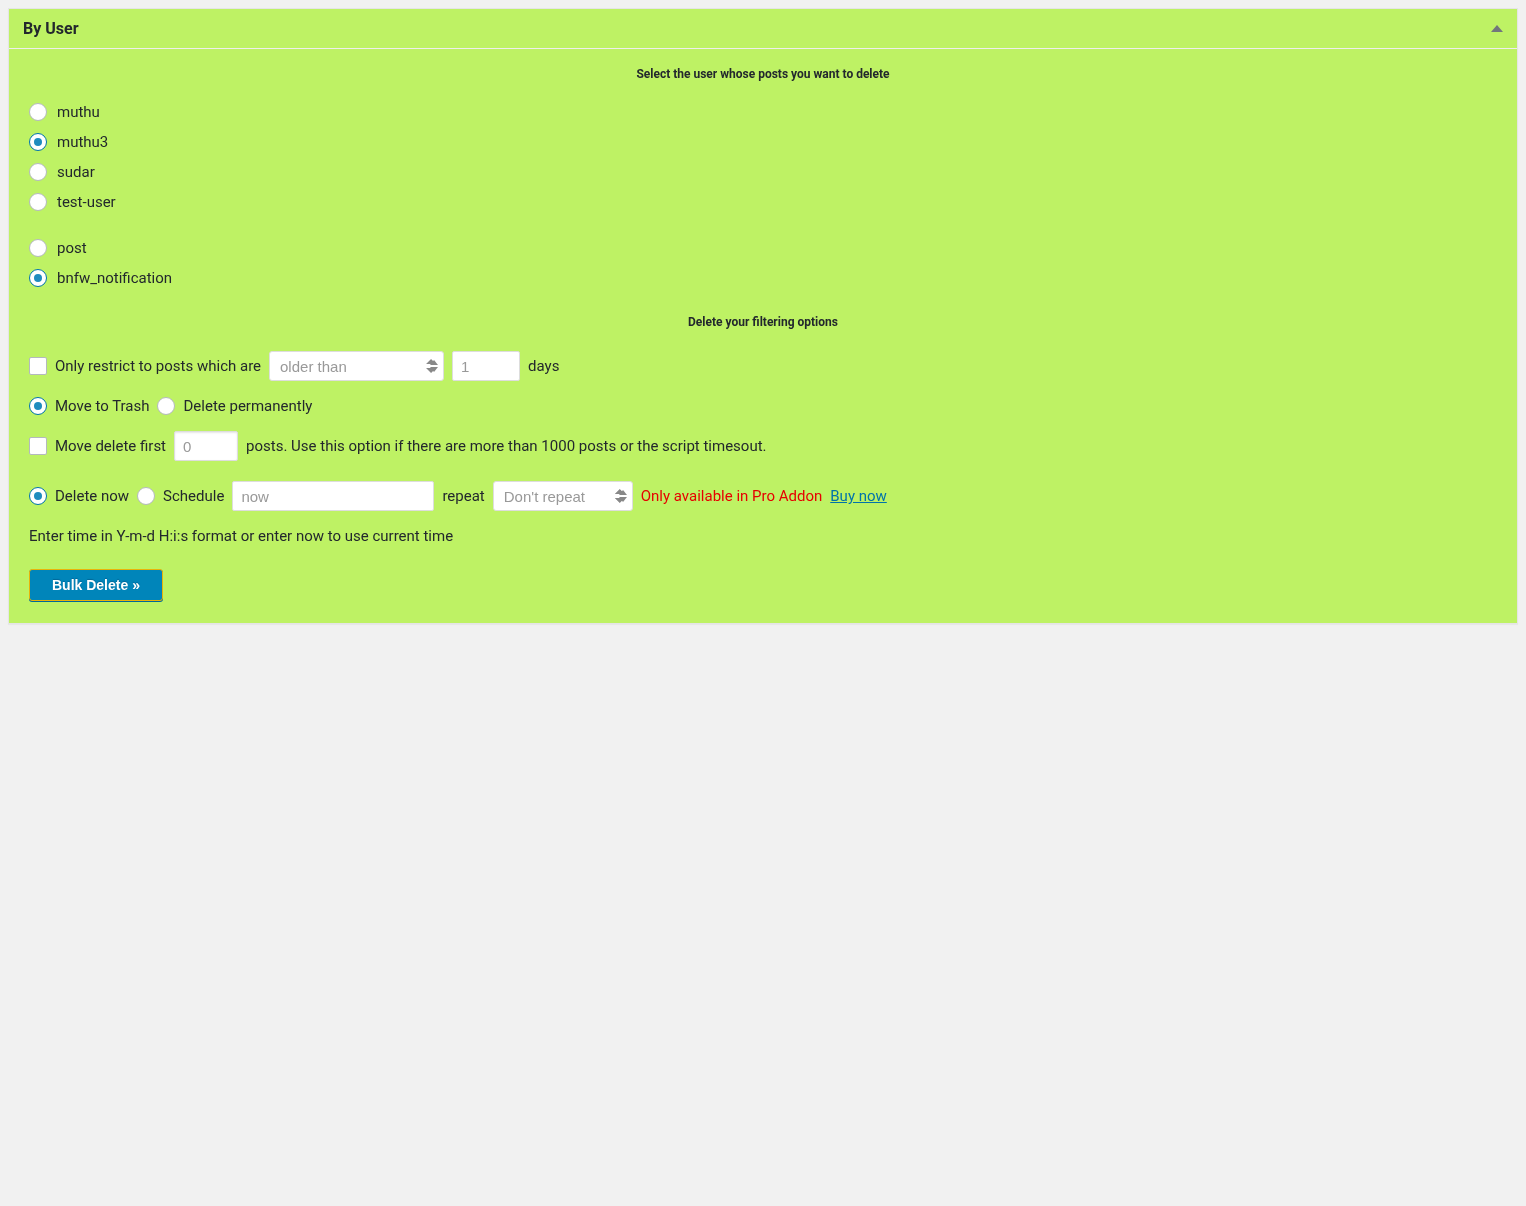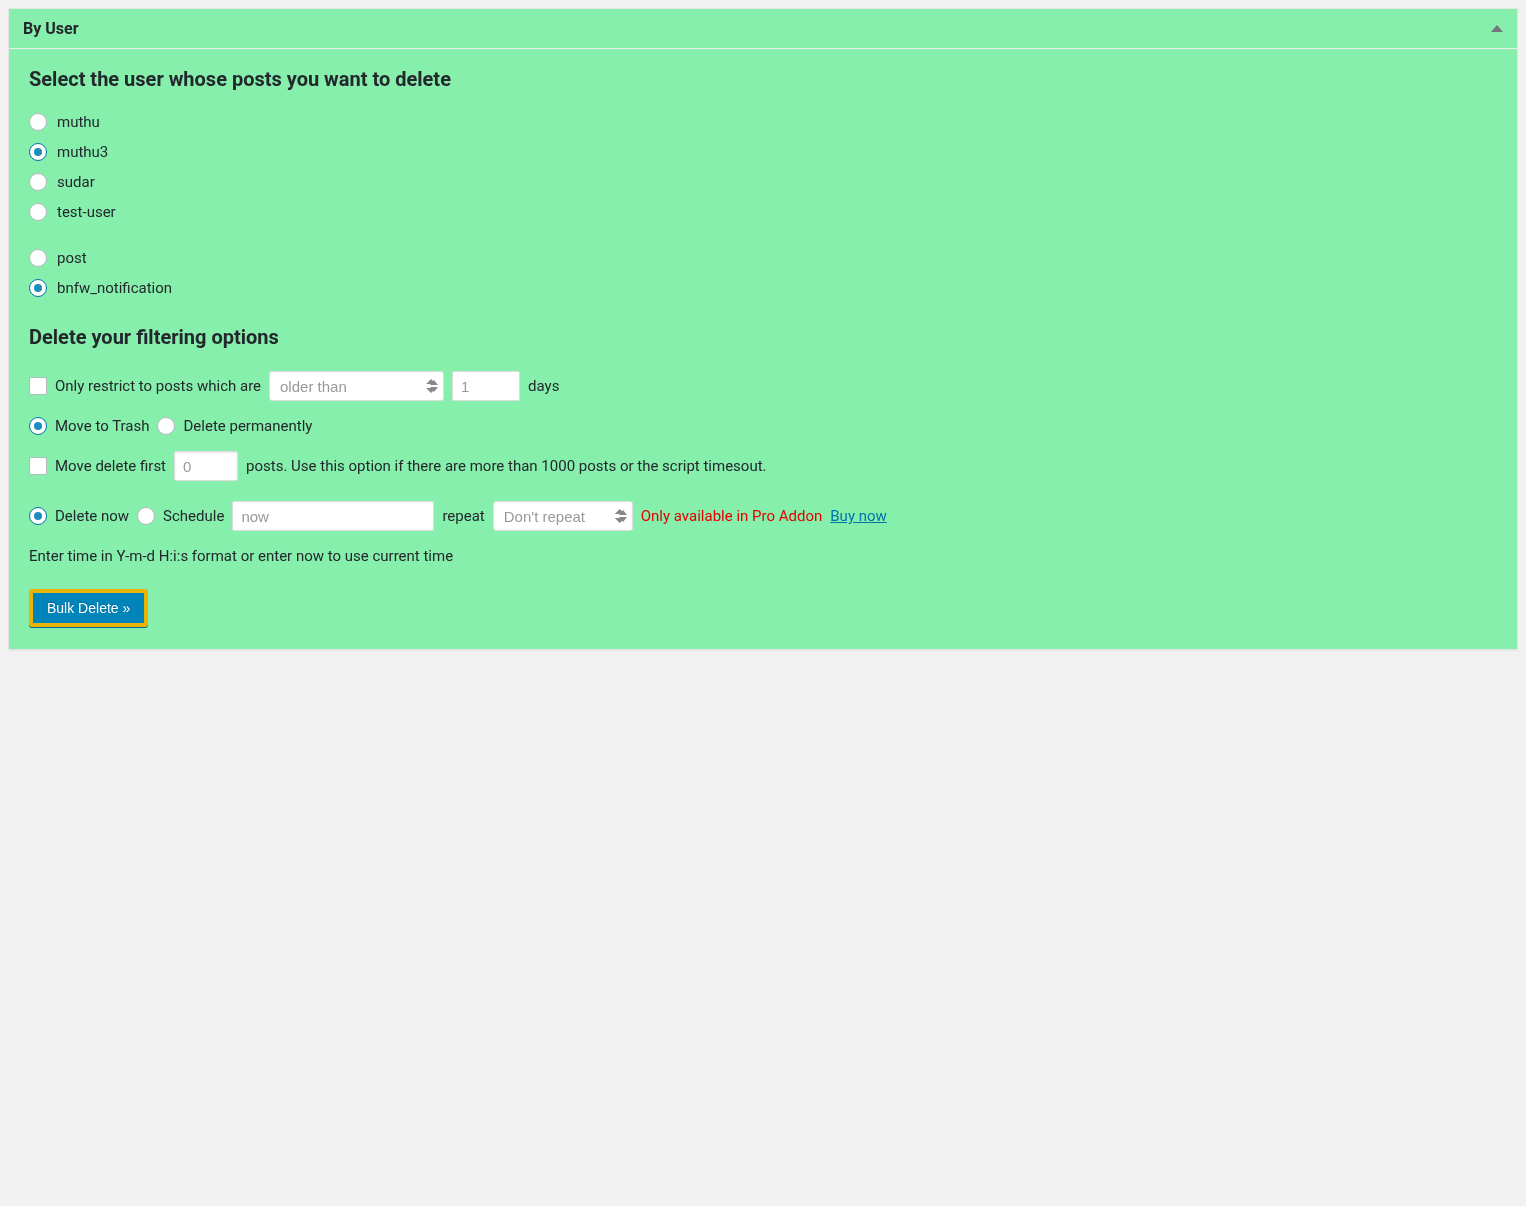--- a/index.html
+++ b/index.html
@@ -8,21 +8,21 @@
       padding: 0;
     }
     body {
       font-family: -apple-system, BlinkMacSystemFont, "Segoe UI", Roboto, "Helvetica Neue", Arial, sans-serif;
       background: #f1f1f1;
       padding: 8px;
       font-size: 14px;
       color: #23282d;
     }
     .metabox {
-      background: #86efac;
+      background: #bef264;
       border: 1px solid #e5e5e5;
       box-shadow: 0 1px 1px rgba(0,0,0,0.04);
     }
     .metabox-header {
       display: flex;
       justify-content: space-between;
       align-items: center;
       padding: 10px 14px;
       border-bottom: 1px solid #eee;
       cursor: pointer;
@@ -36,24 +36,25 @@
       width: 0;
       height: 0;
       border-left: 6px solid transparent;
       border-right: 6px solid transparent;
       border-bottom: 7px solid #72777c;
     }
     .metabox-body {
       padding: 18px 20px 22px 20px;
     }
     .section-heading {
-      font-size: 20px;
+      font-size: 12px;
       font-weight: 700;
       color: #23282d;
       margin-bottom: 22px;
+      text-align: center;
     }
     .radio-list {
       margin-bottom: 28px;
     }
     .radio-row {
       display: flex;
       align-items: center;
       margin-bottom: 12px;
     }
     .radio-row label {
@@ -199,25 +200,25 @@
       cursor: pointer;
     }
     .hint-text {
       font-size: 15px;
       color: #23282d;
       margin-top: 2px;
       margin-bottom: 24px;
     }
     .button-primary {
       background: #0085ba;
-      border: 4px solid #eab308;
+      border: 1px solid #eab308;
       color: #fff;
       font-size: 14px;
-      font-weight: 400;
-      padding: 7px 14px;
+      font-weight: 700;
+      padding: 7px 22px;
       border-radius: 3px;
       cursor: pointer;
       box-shadow: 0 1px 0 #006799;
       text-shadow: 0 -1px 1px #006799;
     }
     .section-gap {
       margin-top: 8px;
     }
     .older-select {
       width: 175px;

